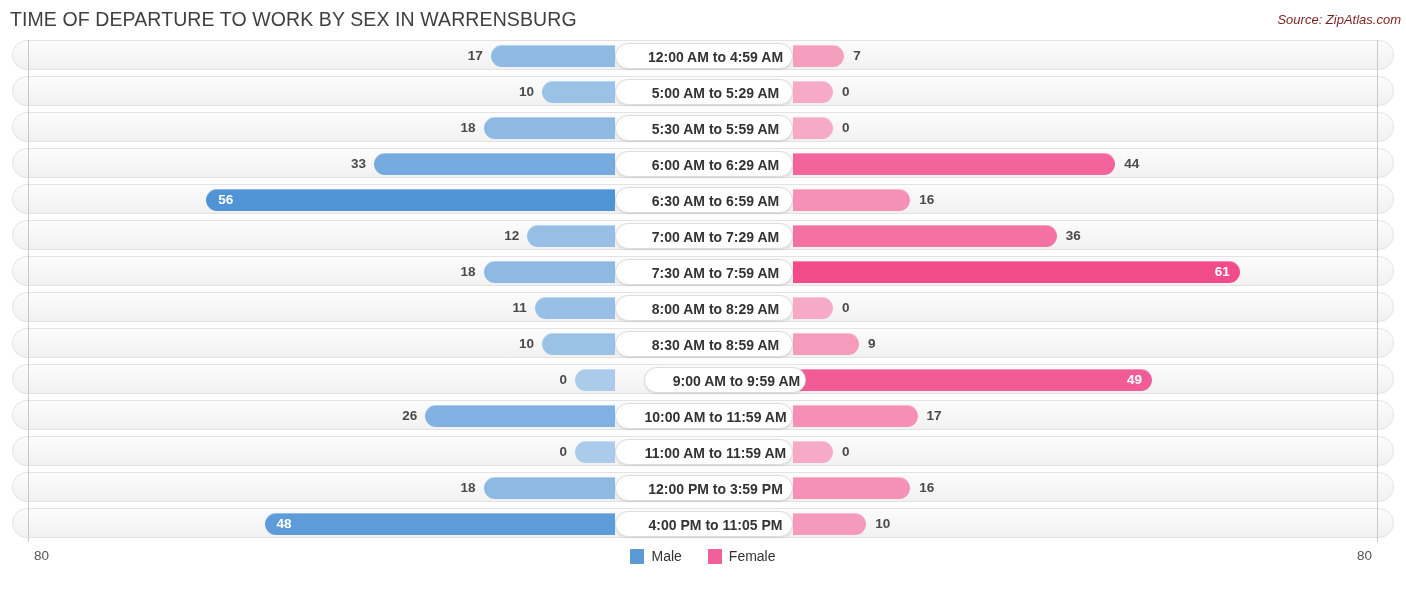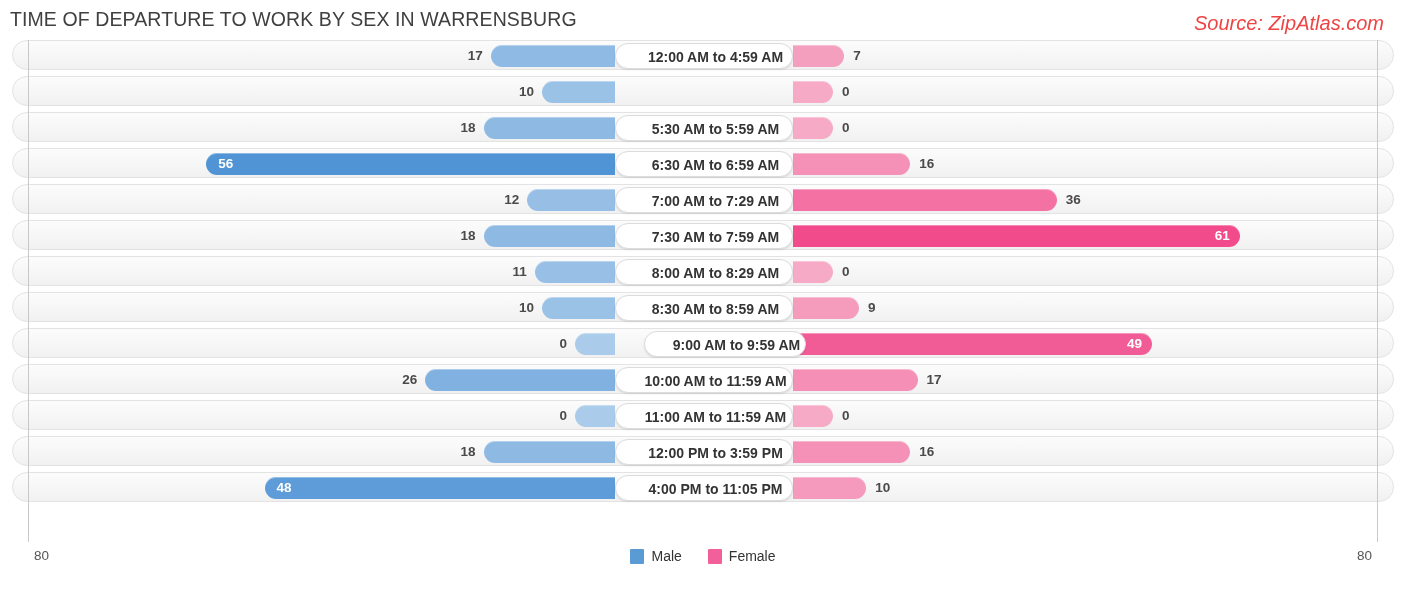--- a/index.html
+++ b/index.html
@@ -25,25 +25,25 @@
     position: absolute;
     left: 10px;
     top: 8px;
     font-size: 19.5px;
     letter-spacing: 0.1px;
     color: #404040;
     white-space: nowrap;
   }
   .source {
     position: absolute;
-    right: 22px;
+    right: 5px;
     top: 12px;
-    font-size: 20px;
+    font-size: 13px;
     font-style: italic;
-    color: #ef4444;
+    color: #7f1d1d;
     white-space: nowrap;
   }
 
   
   .plot {
     position: relative;
     margin: 0 12px;
     height: 502px;
   }
 
@@ -186,29 +186,39 @@
           <div class="val outside-right" style="left: 840.275px; width: 54px;">7</div>
           <div class="cat-pill" style="left: 602px; width: 178px;">12:00 AM to 4:59 AM</div>
         </div>
       </div>
       <div class="row">
         <div class="row-inner">
           <div class="bar male" style="left: 529px; width: 73px; background: rgb(154, 193, 230);"></div>
           <div class="val outside-left" style="left: 467px; width: 54px;">10</div>
           <div class="bar female" style="left: 780px; width: 40px; background: rgb(246, 170, 197);"></div>
           <div class="val outside-right" style="left: 829px; width: 54px;">0</div>
+          <div class="cat-pill" style="left: 602px; width: 178px;">5:00 AM to 5:29 AM</div>
         </div>
       </div>
       <div class="row">
         <div class="row-inner">
           <div class="bar male" style="left: 470.6px; width: 131.4px; background: rgb(141, 185, 227);"></div>
           <div class="val outside-left" style="left: 408.6px; width: 54px;">18</div>
           <div class="bar female" style="left: 780px; width: 40px; background: rgb(246, 170, 197);"></div>
           <div class="val outside-right" style="left: 829px; width: 54px;">0</div>
           <div class="cat-pill" style="left: 602px; width: 178px;">5:30 AM to 5:59 AM</div>
+        </div>
+      </div>
+      <div class="row">
+        <div class="row-inner">
+          <div class="bar male" style="left: 361.1px; width: 240.9px; background: rgb(117, 171, 222);"></div>
+          <div class="val outside-left" style="left: 299.1px; width: 54px;">33</div>
+          <div class="bar female" style="left: 780px; width: 322.3px; background: rgb(242, 100, 155);"></div>
+          <div class="val outside-right" style="left: 1111.3px; width: 54px;">44</div>
+          <div class="cat-pill" style="left: 602px; width: 178px;">6:00 AM to 6:29 AM</div>
         </div>
       </div>
       <div class="row">
         <div class="row-inner">
           <div class="bar male" style="left: 193.2px; width: 408.8px; background: rgb(80, 148, 213);"></div>
           <div class="val inside" style="left: 205.2px;">56</div>
           <div class="bar female" style="left: 780px; width: 117.2px; background: rgb(245, 145, 182);"></div>
           <div class="val outside-right" style="left: 906.2px; width: 54px;">16</div>
           <div class="cat-pill" style="left: 602px; width: 178px;">6:30 AM to 6:59 AM</div>
         </div>

